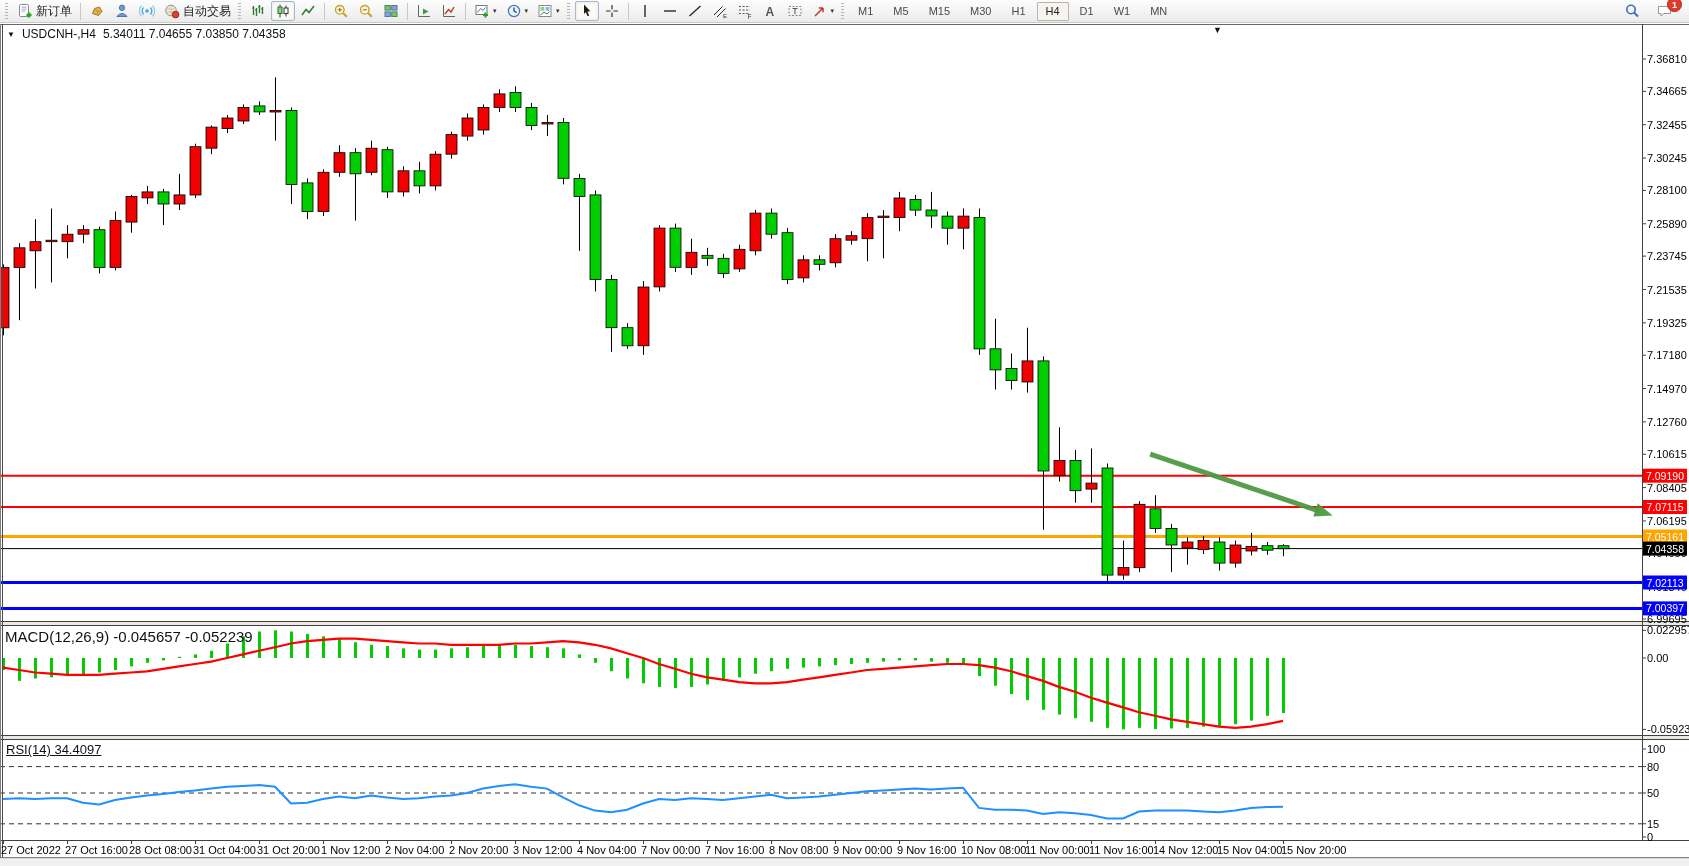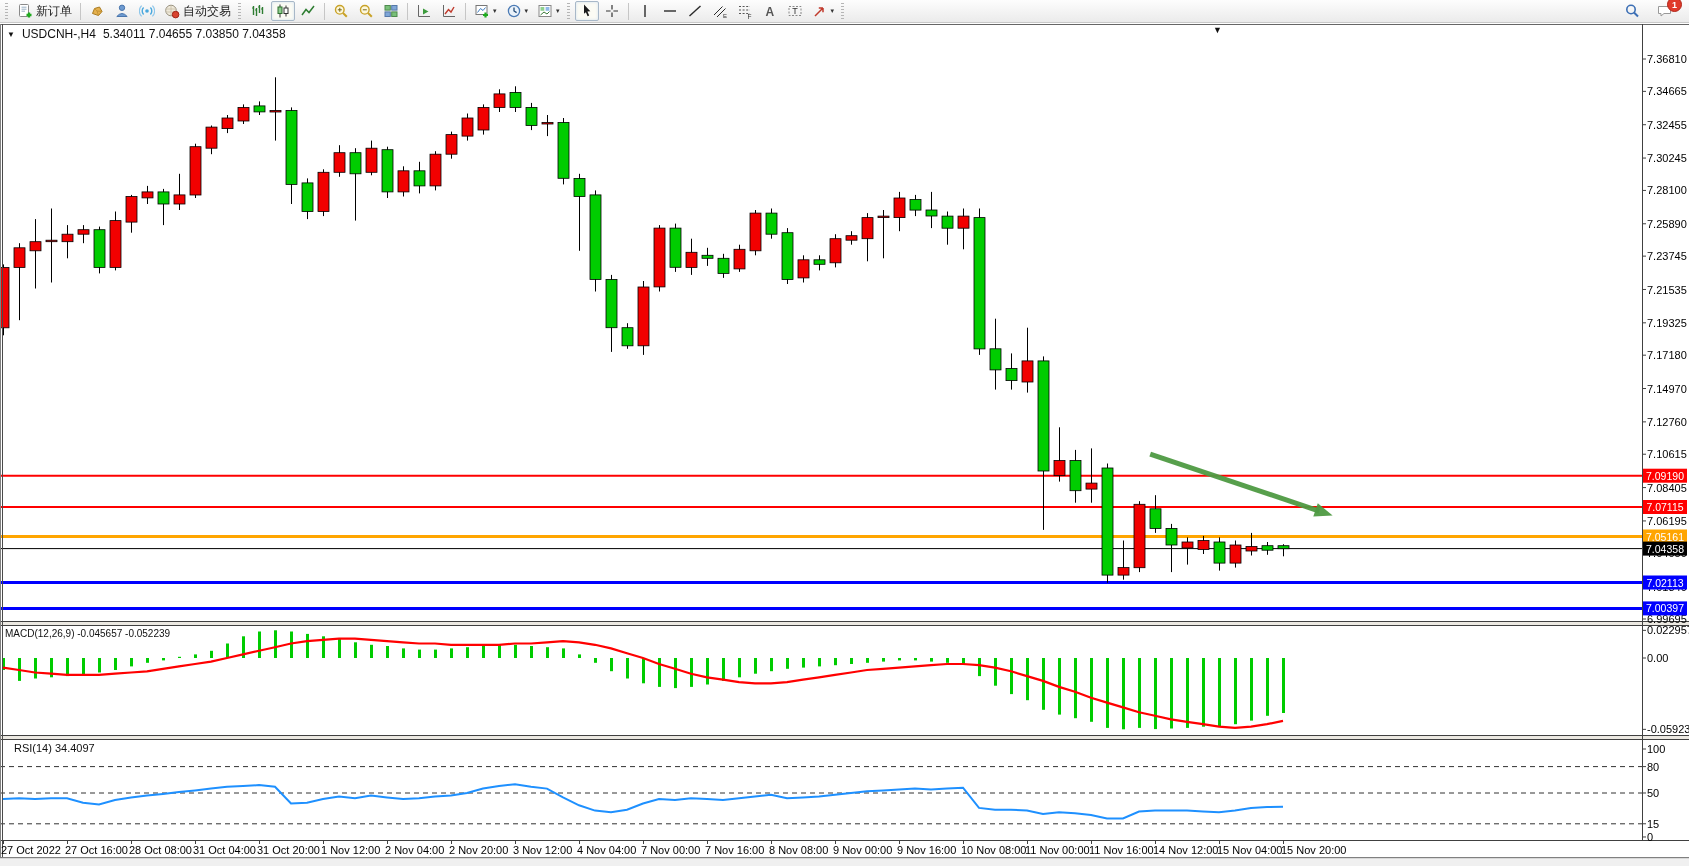--- a/index.html
+++ b/index.html
@@ -26,22 +26,22 @@
   .tb-right{margin-left:auto;display:flex;align-items:center;gap:8px;padding-right:10px;}
   .chat-wrap{position:relative;}
   .badge{position:absolute;top:-5px;right:-7px;width:13px;height:13px;border-radius:50%;
     background:#e03a2a;color:#fff;font-size:9px;font-weight:bold;display:flex;
     align-items:center;justify-content:center;border:1px solid #b02418;}
   
   .flabel{position:absolute;z-index:3;white-space:nowrap;}
   #chart-title{left:7px;top:27px;font-size:12px;display:flex;align-items:center;gap:7px;}
   .title-tri{font-size:8px;}
   #pane-menu-arrow{left:1213px;top:25px;font-size:9px;}
-  #macd-label{left:5px;top:628px;font-size:10px;}
-  #rsi-label{left:14px;top:742px;font-size:11px;}
+  #macd-label{left:5px;top:628px;font-size:15px;}
+  #rsi-label{left:6px;top:742px;font-size:13px;text-decoration:underline;}
   .bottom-strip{position:absolute;left:0;top:858px;width:1689px;height:8px;
     background:#f0f0f0;border-top:1px solid #d8d8d8;}
 </style>
 </head>
 <body>
 
 <svg id="chart-svg" width="1689" height="866">
     <rect x="0" y="0" width="1689" height="866" fill="#fff"></rect>
     <line x1="0" y1="475.7" x2="1642" y2="475.7" stroke="#FF0000" stroke-width="2"></line>
     <line x1="0" y1="507.0" x2="1642" y2="507.0" stroke="#FF0000" stroke-width="2"></line>
@@ -612,20 +612,31 @@
     </svg>
   </button>
   <button class="tb-btn">
     <svg viewBox="0 0 16 16">
       <path d="M3 13 L11 5 M11 5 h-4.2 M11 5 v4.2" stroke="#C0392B" stroke-width="1.5" fill="none"></path>
     </svg>
       <span class="caret">▾</span>
   </button>
 
   <div class="tb-grip"></div>
+  <div id="tf-group" style="display:flex;align-items:center;gap:2px;">
+      <button class="tf-btn">M1</button>
+      <button class="tf-btn">M5</button>
+      <button class="tf-btn">M15</button>
+      <button class="tf-btn">M30</button>
+      <button class="tf-btn">H1</button>
+      <button class="tf-btn active">H4</button>
+      <button class="tf-btn">D1</button>
+      <button class="tf-btn">W1</button>
+      <button class="tf-btn">MN</button>
+    </div>
 
   <div class="tb-right">
     <button class="tb-btn">
       <svg viewBox="0 0 16 16">
         <circle cx="7" cy="6.5" r="4.2" fill="none" stroke="#3C6FB5" stroke-width="1.6"></circle>
         <line x1="10" y1="9.5" x2="14" y2="13.5" stroke="#3C6FB5" stroke-width="2"></line>
       </svg>
     </button>
     <button class="tb-btn chat-wrap">
       <svg viewBox="0 0 16 16">

